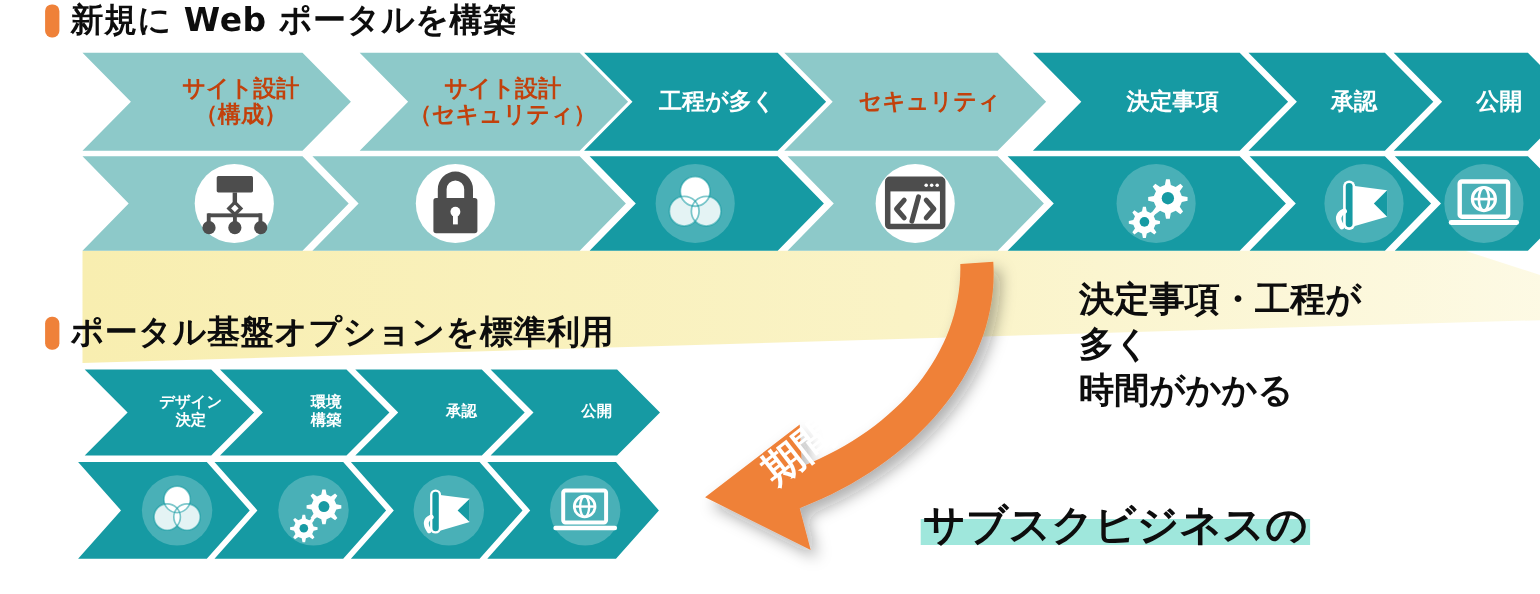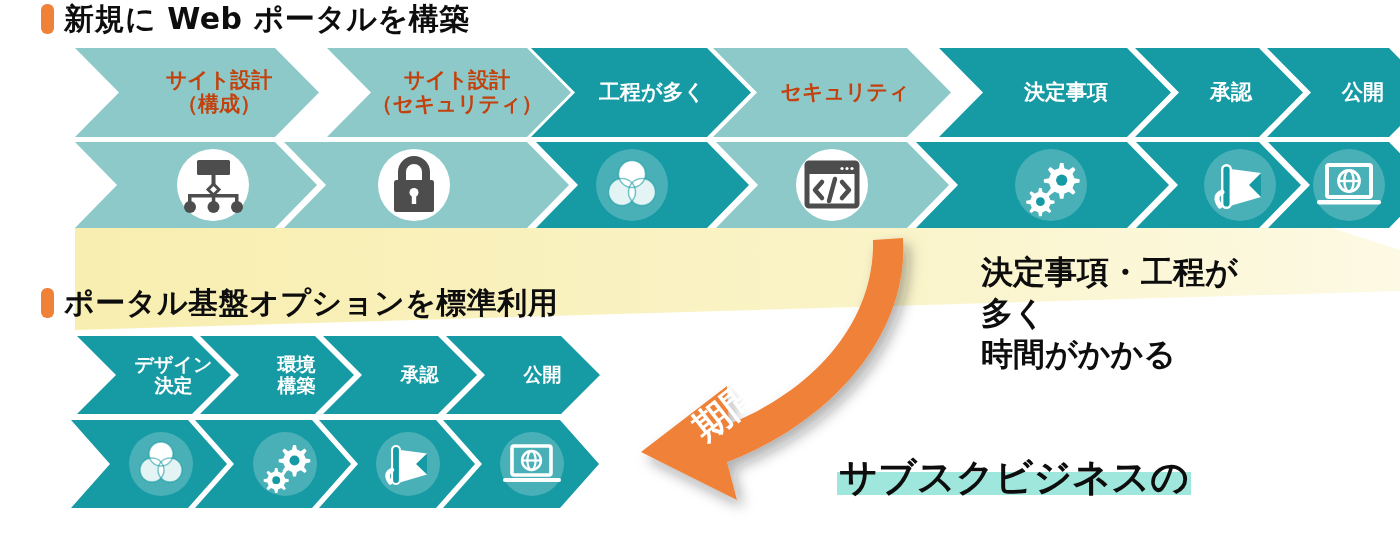--- a/index.html
+++ b/index.html
@@ -41,21 +41,21 @@
     display:flex;align-items:center;justify-content:center;
     text-align:center;
     font-weight:bold;
     line-height:1.12;
     white-space:pre-line;
     pointer-events:none;
   }
   .chv-label.dark{color:#ffffff;}
   .chv-label.light{color:#c2410c;}
   .row1 .chv-label{font-size:21px;}
-  .row2 .chv-label{font-size:19px;}
+  .row2 .chv-label{font-size:14px;}
 
   
   .callout{
     position:absolute;
     font-weight:bold;
     color:#0d0d0d;
     line-height:1.28;
     white-space:pre-line;
   }
   #cal-slow{left:944px;top:252px;font-size:32px;}

